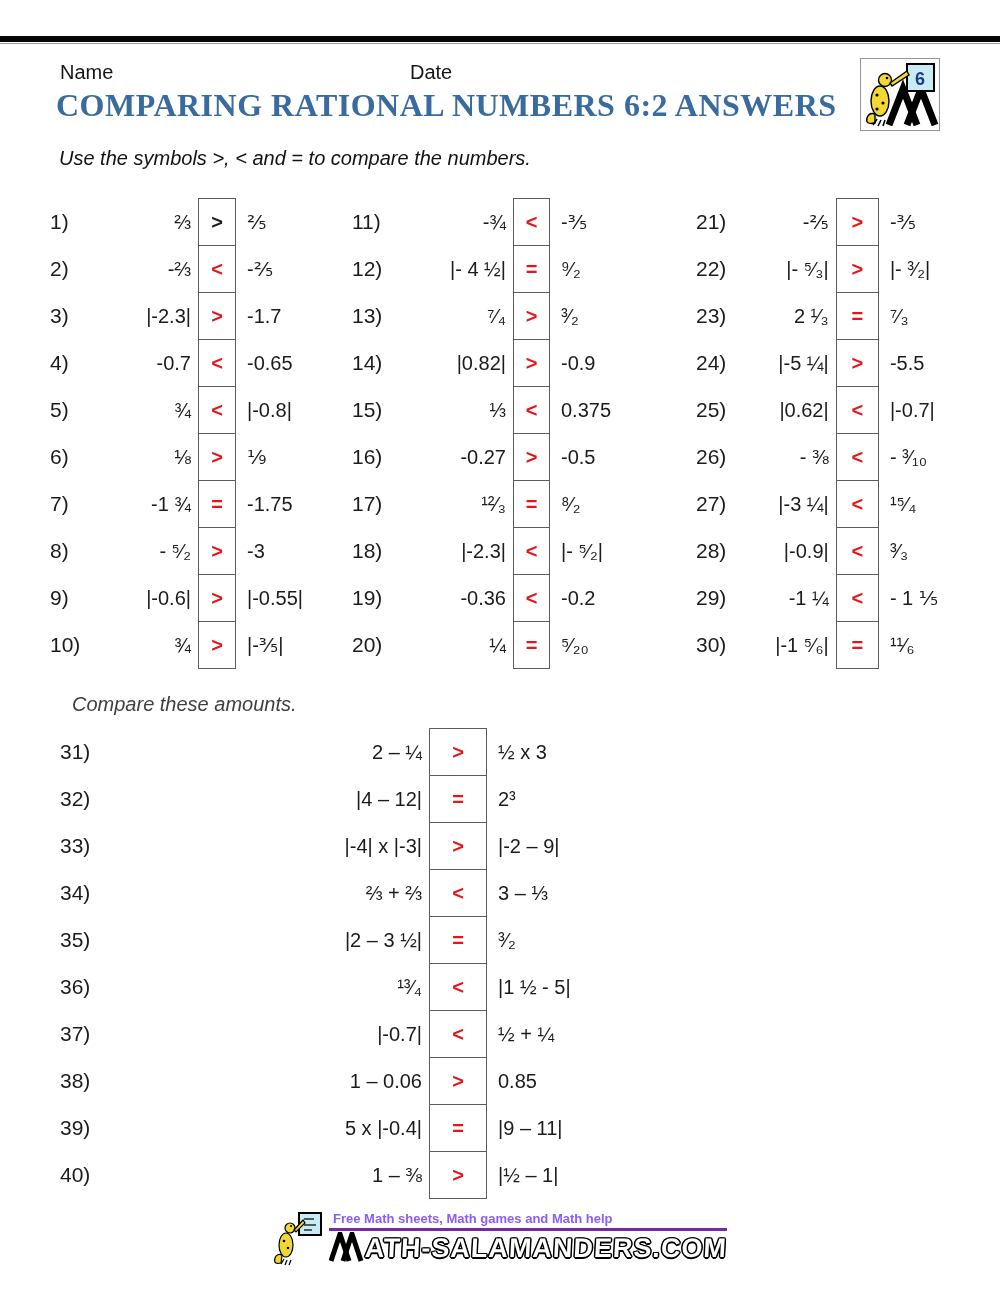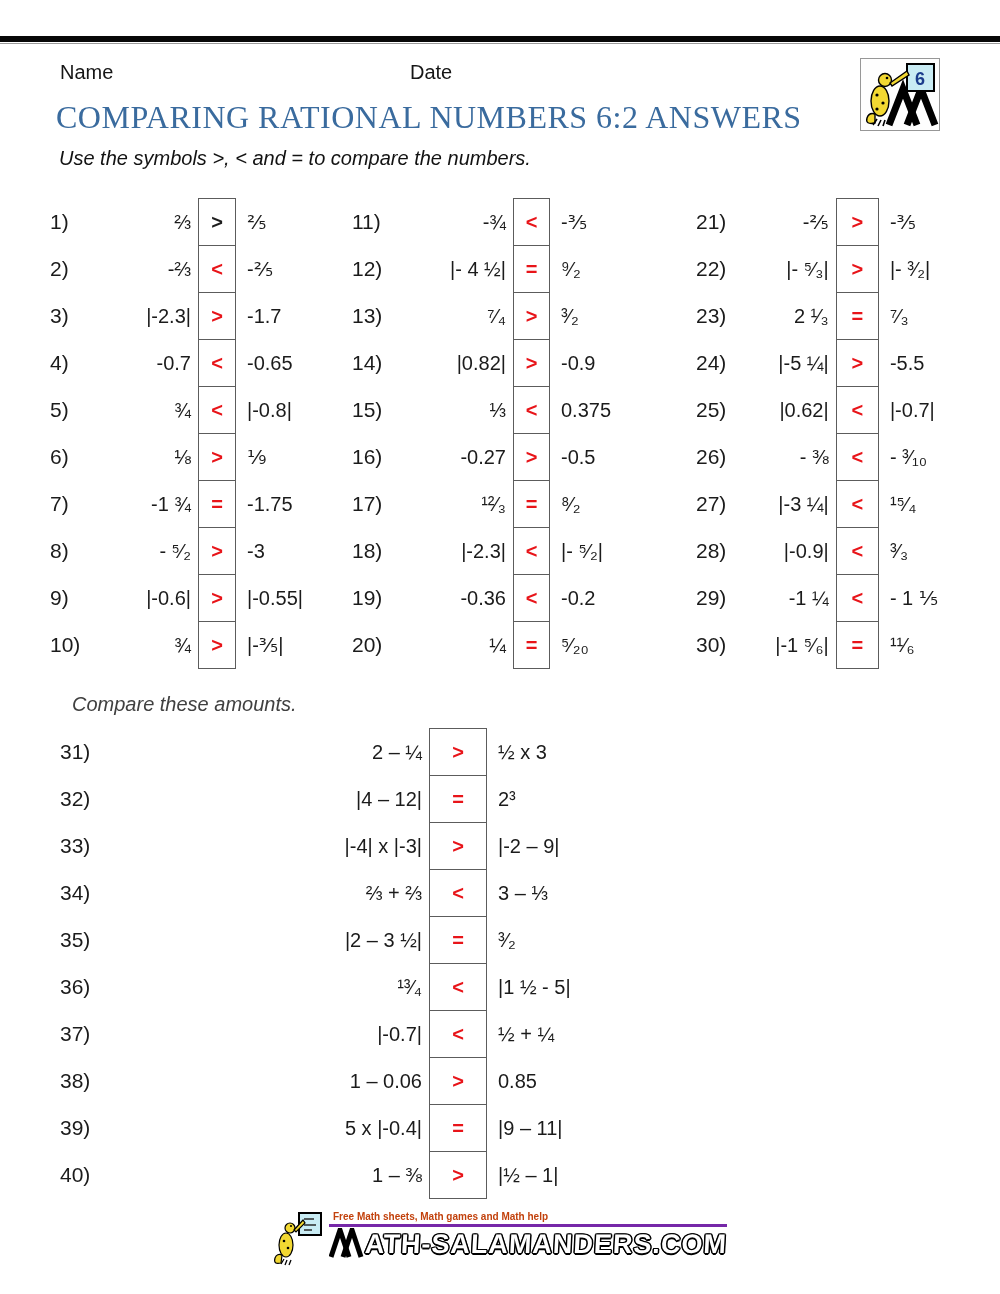--- a/index.html
+++ b/index.html
@@ -13,23 +13,23 @@
   .rule .thick{height:6px;background:#070707;}
   .rule .thin{height:1px;background:#9a9a9a;margin-top:1px;}
 
   .meta{position:absolute;top:61px;font-size:20px;color:#161616;}
   .meta.name{left:60px;}
   .meta.date{left:410px;}
 
   .corner-logo{position:absolute;left:860px;top:58px;width:80px;height:73px;
     border:1px solid #979797;background:#fefefe;box-sizing:border-box;}
 
-  .page-title{position:absolute;left:56px;top:99px;margin:0;
+  .page-title{position:absolute;left:56px;top:87px;margin:0;
     font-family:"Liberation Serif","DejaVu Serif",serif;
-    font-size:32px;font-weight:400;letter-spacing:.5px;white-space:nowrap;}
+    font-size:32px;font-weight:700;letter-spacing:.5px;white-space:nowrap;}
 
   .instruction{position:absolute;left:59px;top:147px;font-size:20px;
     font-style:italic;font-weight:500;color:#121212;}
   .section2-heading{position:absolute;left:72px;top:693px;font-size:20px;
     font-style:italic;font-weight:400;color:#404040;}
 
   .grid{position:absolute;display:table;border-collapse:collapse;}
   #grid1{left:50px;top:198px;}
   #grid2{left:352px;top:198px;}
   #grid3{left:696px;top:198px;}
@@ -44,21 +44,21 @@
   #grid2 .cleft{width:108px;} #grid2 .cbox{width:35px;}  #grid2 .cright{width:118px;}
   #grid3 .cleft{width:93px;}  #grid3 .cbox{width:45px;}  #grid3 .cright{width:118px;}
   #grid4 .cnum{width:52px;}
   #grid4 .cleft{width:310px;}
   #grid4 .cbox{width:56px;}
   #grid4 .cright{width:230px;}
 
   .footer{position:absolute;top:1211px;left:0;width:100%;display:flex;justify-content:center;}
   .footer-inner{display:flex;align-items:flex-start;}
   .footer-right{margin-left:4px;}
-  .tagline{font-size:10px;font-weight:bold;color:#c2410c;padding-left:4px;white-space:nowrap;}
+  .tagline{font-size:13px;font-weight:bold;color:#8b5cf6;padding-left:4px;white-space:nowrap;}
   .pline{height:3px;background:#7628a8;margin:2px 0 1px;}
   .wordmark{display:flex;align-items:flex-end;line-height:1;}
   .wordmark-text{
     font-size:27px;font-weight:bold;letter-spacing:1px;color:#ffffff;
     text-shadow:-1px -1px 0 #000,1px -1px 0 #000,-1px 1px 0 #000,1px 1px 0 #000,
       -1.5px 0 0 #000,1.5px 0 0 #000,0 -1.5px 0 #000,0 1.5px 0 #000;
     transform:skewX(-3deg);white-space:nowrap;}
   .wm-m{margin-right:-4px;}
 </style>
 </head>

